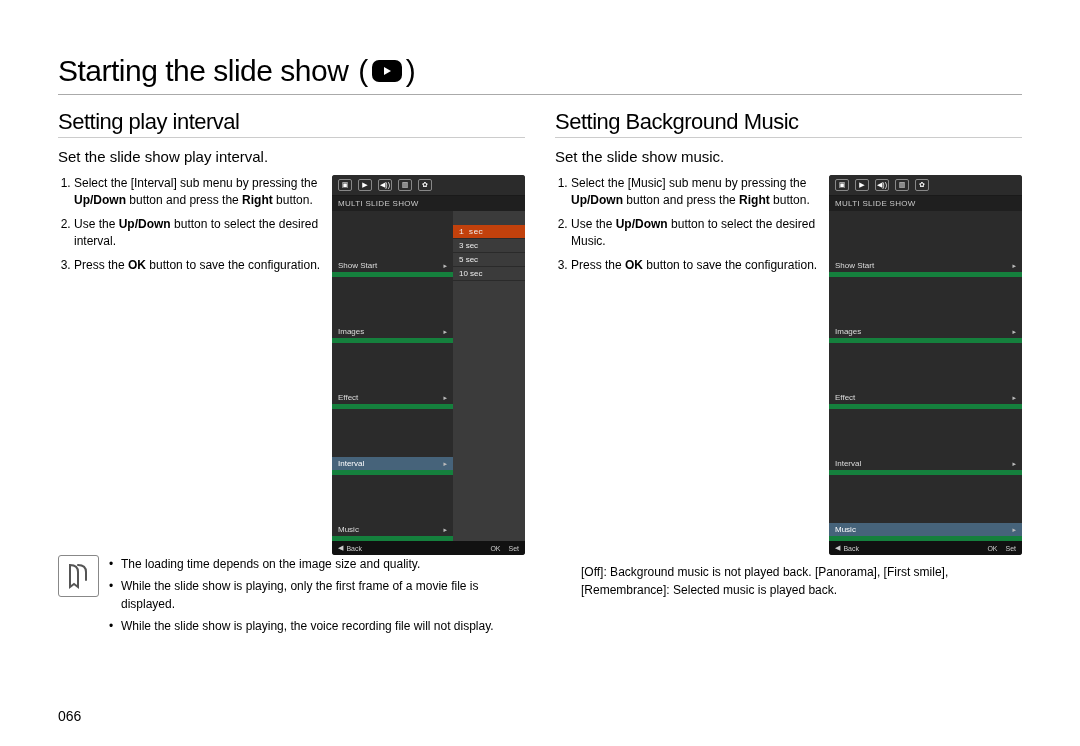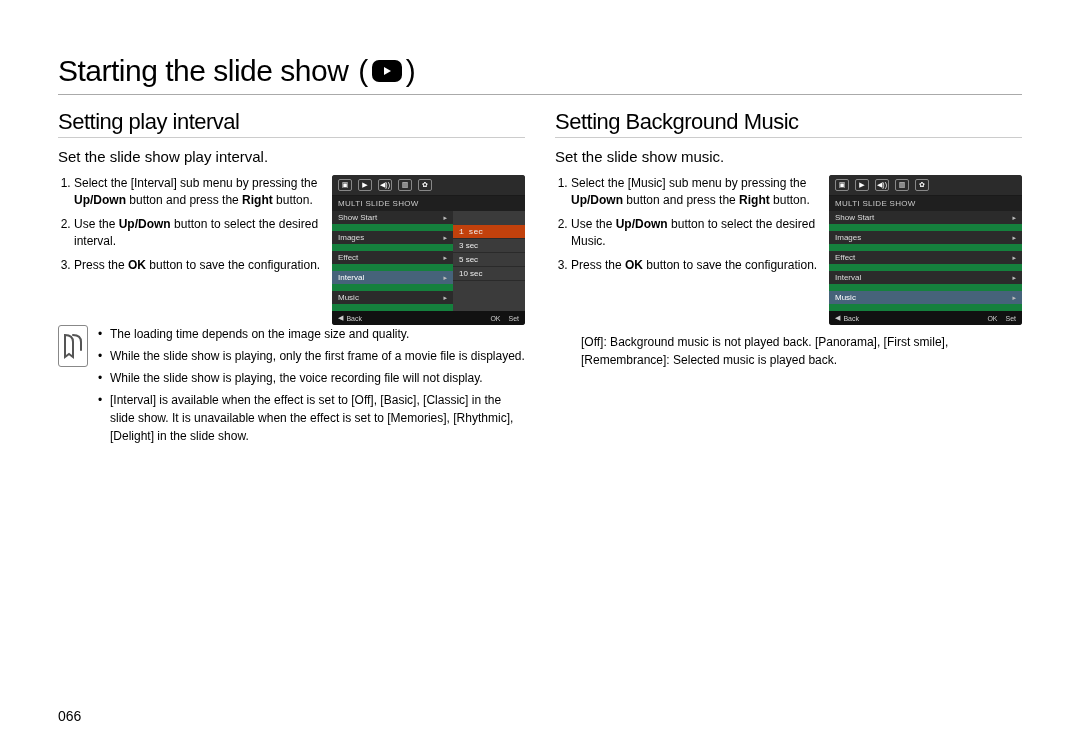--- a/index.html
+++ b/index.html
@@ -46,21 +46,21 @@
   }
   .lcd-top {
     display:flex; align-items:center; gap:6px; padding:4px 6px;
     background:#2b2b2b; border-bottom:1px solid #1a1a1a;
   }
   .ticon { width:14px; height:12px; border:1px solid #888; border-radius:2px; display:inline-flex; align-items:center; justify-content:center; font-size:7px; }
   .lcd-title { background:#1f1f1f; color:#c9c9c9; padding:3px 6px; font-size:8px; letter-spacing:0.3px; }
   .menu { display:flex; }
   .menu-left { flex:1; }
   .menu-right { width:72px; background:#3b3b3b; }
-  .mitem { display:flex; justify-content:space-between; align-items:center; padding:2px 6px; border-bottom:7px solid #15803d; color:#ddd; background:#2b2b2b; }
+  .mitem { display:flex; justify-content:space-between; align-items:center; padding:2px 6px; border-bottom:5px solid #15803d; color:#ddd; background:#2b2b2b;margin-top:48px; }
   .mitem.sel { background:#46637a; color:#fff; }
   .mitem .chev { font-size:7px; color:#bbb; }
   .ritem { padding:2px 6px; border-bottom:1px solid #2a2a2a; color:#eee; }
   .ritem.sel { background:#c2410c;font-family:Liberation Mono, monospace; }
   .lcd-bot { display:flex; justify-content:space-between; padding:3px 6px; background:#111; font-size:7px; color:#ccc; }
   .lcd-bot span.mk { display:inline-flex; align-items:center; gap:3px; }
   .tri { font-size:7px; }
   .note-box { display:flex; gap:10px; align-items:flex-start; }
   .note-icon { width:42px; height:42px; border:1px solid #888; border-radius:3px; display:flex; align-items:center; justify-content:center; }
   .note-icon svg { display:block; }
@@ -158,21 +158,20 @@
     <div class="note-box">
       <div class="note-icon">
         <svg width="28" height="28" viewBox="0 0 28 28">
             <path d="M6 3 L6 25 L10 22 L14 25 L14 10 Q14 3 6 3 Z M14 3 Q22 3 22 10 L22 18" fill="none" stroke="#555" stroke-width="2" stroke-linecap="round"></path>
           </svg>
       </div>
       <ul class="note-list">
         <li>The loading time depends on the image size and quality.</li>
         <li>While the slide show is playing, only the first frame of a movie file is displayed.</li>
         <li>While the slide show is playing, the voice recording file will not display.</li>
-        <li>[Interval] is available when the effect is set to [Off], [Basic], [Classic] in the slide show. It is unavailable when the effect is set to [Memories], [Rhythmic], [Delight] in the slide show.</li>
       </ul>
     </div>
   </div>
 
   <div class="col">
     <h2 class="sect-title">Setting Background Music</h2>
     <div class="sub-hr"></div>
     <p class="lead">Set the slide show music.</p>
 
     <div class="step-row">

